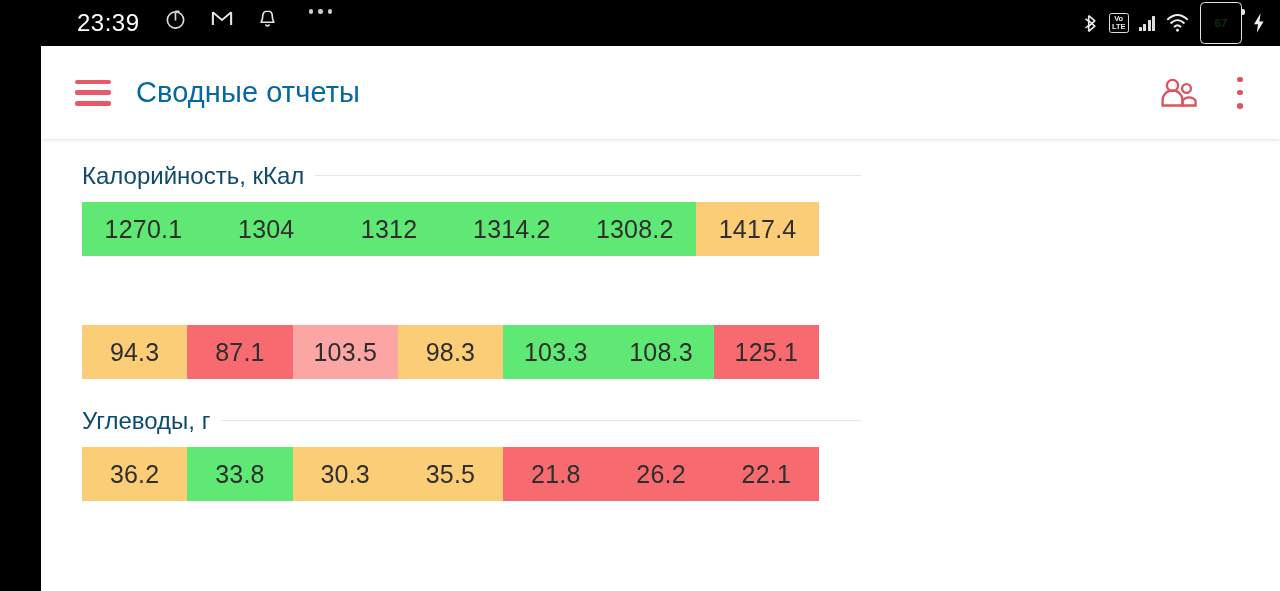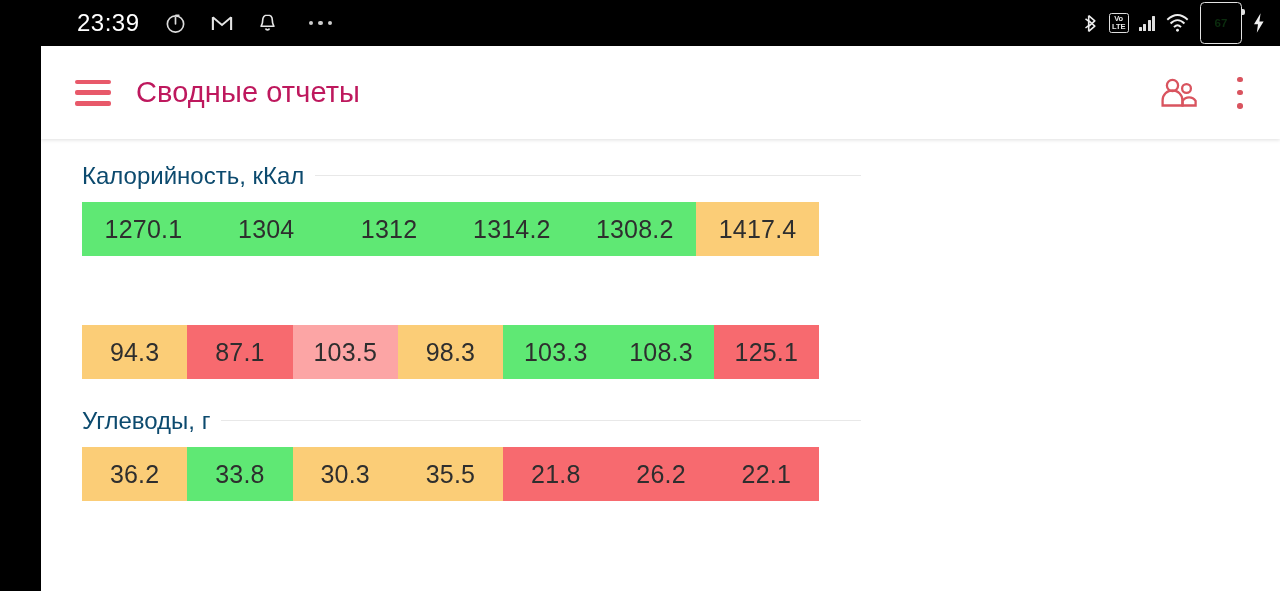--- a/index.html
+++ b/index.html
@@ -12,21 +12,21 @@
 
   
   .statusbar {
     position:absolute; top:0; left:0;
     width:1280px; height:46px;
     background:#000;
     display:flex; align-items:center;
     color:#fff;
   }
   .sb-left {
-    display:flex; align-items:center; gap:25px;
+    display:flex; align-items:flex-start; gap:25px;
     margin-left:77px;
   }
   .sb-clock {
     font-size:24px; font-weight:400; letter-spacing:0.5px;
     color:#ffffff; font-family:"Liberation Sans", sans-serif;
   }
   .sb-icon { display:flex; align-items:center; justify-content:center; }
   .sb-dots {
     display:flex; align-items:center; gap:5px; margin-left:7px;
   }
@@ -84,21 +84,21 @@
   .hamburger {
     width:36px; height:26px;
     display:flex; flex-direction:column; justify-content:space-between;
     cursor:pointer; flex:0 0 auto;
   }
   .hamburger span {
     display:block; height:4.5px; width:100%;
     background:#e8596a; border-radius:2px;
   }
   .app-title {
-    font-size:29px; color:#be185d; margin-left:25px;
+    font-size:29px; color:#0369a1; margin-left:25px;
     font-weight:400; white-space:nowrap;
     letter-spacing:0.1px;
   }
   .appbar-actions {
     margin-left:auto; display:flex; align-items:center; gap:26px;
   }
   .icon-btn {
     width:42px; height:42px; display:flex;
     align-items:center; justify-content:center; cursor:pointer;
   }

